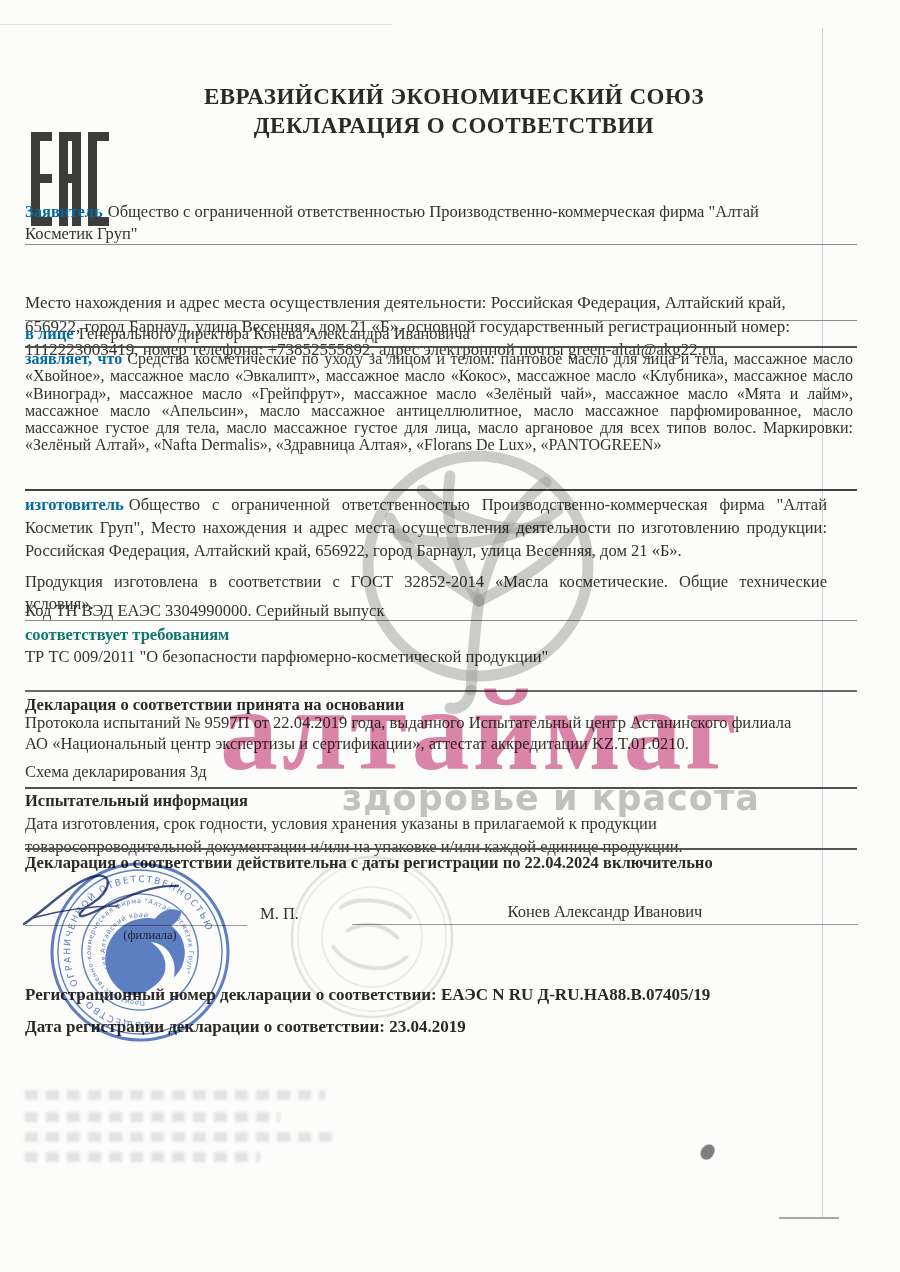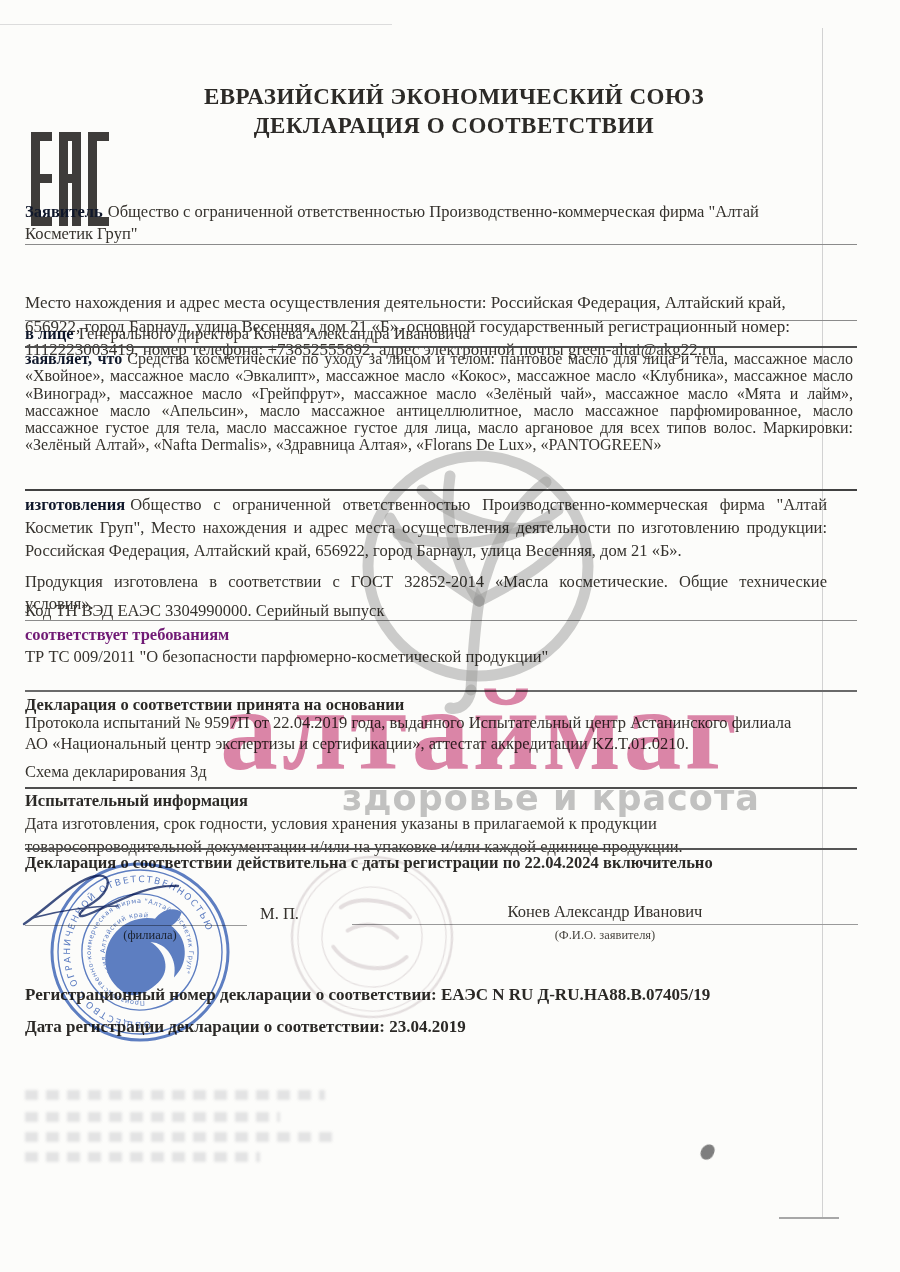--- a/index.html
+++ b/index.html
@@ -7,21 +7,21 @@
   .page { position:relative; width:900px; height:1272px; background:#fcfcfa; overflow:hidden;
           color:#33302c; }
 
   
   .title-wrap { position:absolute; top:82px; left:4px; width:100%; text-align:center; z-index:2; }
   .title-line { font-weight:bold; font-size:23px; line-height:29px; letter-spacing:.5px; color:#2c2a27; }
 
   
   .blk { position:absolute; left:25px; z-index:2; font-size:16.5px; line-height:22px; color:#35322d; }
   .blk.just { text-align:justify; }
-  .lead { font-weight:bold; color:#0f172a; margin-right:5px; }
+  .lead { font-weight:bold; color:#0369a1; margin-right:5px; }
   .hr { position:absolute; left:25px; width:832px; background:#8b8b8b; z-index:2; }
 
   
   .sig-line { position:absolute; height:1px; background:#9a9a9a; z-index:2; }
   .caption { position:absolute; font-size:12.5px; color:#4a4741; z-index:2; text-align:center; }
 
   
   .wm { position:absolute; z-index:3; mix-blend-mode:multiply; pointer-events:none; }
   .wm-brand { left:220px; top:672px; font-family:Liberation Serif, serif; font-weight:bold;
               font-size:116px; letter-spacing:3px; color:#be185d; opacity:.52; line-height:1; }
@@ -81,48 +81,47 @@
 
   <p class="blk" style="top:247px;width:768px;line-height:23.6px;font-size:17px;margin-top:44px;">Место нахождения и адрес места осуществления деятельности: Российская Федерация, Алтайский край, 656922, город Барнаул, улица Весенняя, дом 21 «Б», основной государственный регистрационный номер: 1112223003419, номер телефона: +73852555892, адрес электронной почты green-altai@akg22.ru</p>
   <div class="hr" style="top:320px;height:1px;"></div>
 
   <p class="blk" style="top:323px;width:800px;"><span class="lead">в лице</span><span>Генерального директора Конева Александра Ивановича</span></p>
   <div class="hr" style="top:346px;height:2px;background:#4e4e4e;"></div>
 
   <p class="blk just" style="top:350px;width:828px;line-height:17.3px;font-size:16px;"><span class="lead">заявляет, что</span><span>Средства косметические по уходу за лицом и телом: пантовое масло для лица и тела, массажное масло «Хвойное», массажное масло «Эвкалипт», массажное масло «Кокос», массажное масло «Клубника», массажное масло «Виноград», массажное масло «Грейпфрут», массажное масло «Зелёный чай», массажное масло «Мята и лайм», массажное масло «Апельсин», масло массажное антицеллюлитное, масло массажное парфюмированное, масло массажное густое для тела, масло массажное густое для лица, масло аргановое для всех типов волос. Маркировки: «Зелёный Алтай», «Nafta Dermalis», «Здравница Алтая», «Florans De Lux», «PANTOGREEN»</span></p>
   <div class="hr" style="top:489px;height:2px;background:#414141;"></div>
 
-  <p class="blk just" style="top:493px;width:802px;line-height:23.2px;"><span class="lead">изготовления</span><span>Общество с ограниченной ответственностью Производственно-коммерческая фирма "Алтай Косметик Груп", Место нахождения и адрес места осуществления деятельности по изготовлению продукции: Российская Федерация, Алтайский край, 656922, город Барнаул, улица Весенняя, дом 21 «Б».</span></p>
+  <p class="blk just" style="top:493px;width:802px;line-height:23.2px;"><span class="lead">изготовитель</span><span>Общество с ограниченной ответственностью Производственно-коммерческая фирма "Алтай Косметик Груп", Место нахождения и адрес места осуществления деятельности по изготовлению продукции: Российская Федерация, Алтайский край, 656922, город Барнаул, улица Весенняя, дом 21 «Б».</span></p>
 
   <p class="blk just" style="top:571px;width:802px;">Продукция изготовлена в соответствии с ГОСТ 32852-2014 «Масла косметические. Общие технические условия».</p>
 
   <p class="blk" style="top:600px;width:802px;">Код ТН ВЭД ЕАЭС 3304990000. Серийный выпуск</p>
   <div class="hr" style="top:620px;height:1px;"></div>
 
-  <p class="blk" style="top:624px;font-weight:bold;color:#701a75;">соответствует требованиям</p>
+  <p class="blk" style="top:624px;font-weight:bold;color:#0f766e;">соответствует требованиям</p>
   <p class="blk" style="top:646px;width:802px;">ТР ТС 009/2011 "О безопасности парфюмерно-косметической продукции"</p>
   <div class="hr" style="top:690px;height:1.5px;background:#6a6a6a;"></div>
 
   <p class="blk" style="top:694px;font-weight:bold;color:#2b2926;">Декларация о соответствии принята на основании</p>
   <p class="blk" style="top:712px;width:790px;line-height:21px;">Протокола испытаний № 9597П от 22.04.2019 года, выданного Испытательный центр Астанинского филиала АО «Национальный центр экспертизы и сертификации», аттестат аккредитации KZ.T.01.0210.</p>
   <p class="blk" style="top:761px;">Схема декларирования 3д</p>
   <div class="hr" style="top:787px;height:2px;background:#4e4e4e;"></div>
 
   <p class="blk" style="top:790px;font-weight:bold;color:#2b2926;">Испытательный информация</p>
   <p class="blk" style="top:813px;width:700px;line-height:22.5px;">Дата изготовления, срок годности, условия хранения указаны в прилагаемой к продукции товаросопроводительной документации и/или на упаковке и/или каждой единице продукции.</p>
   <div class="hr" style="top:848px;height:1.5px;background:#555555;"></div>
 
   <p class="blk" style="top:852px;width:830px;font-weight:bold;color:#2b2926;">Декларация о соответствии  действительна с даты регистрации по 22.04.2024 включительно</p>
 
   <div class="sig-line" style="left:25px;top:925px;width:222px;"></div>
   <div class="caption" style="left:95px;top:928px;width:110px;">(филиала)</div>
   <div class="blk" style="left:260px;top:903px;">М. П.</div>
   <div class="blk" style="left:352px;top:901px;width:506px;text-align:center;">Конев Александр Иванович</div>
   <div class="sig-line" style="left:352px;top:924px;width:506px;"></div>
-  <div class="caption" style="left:352px;top:928px;width:506px;">(Ф.И.О. заявителя)</div>
 
   <p class="blk" style="top:984px;width:830px;font-weight:bold;font-size:17px;color:#2b2926;"><span>Регистрационный номер декларации о соответствии:</span> <span>ЕАЭС N RU Д-RU.НА88.В.07405/19</span></p>
   <p class="blk" style="top:1016px;width:830px;font-weight:bold;font-size:17px;color:#2b2926;"><span>Дата регистрации декларации о соответствии:</span> <span>23.04.2019</span></p>
 
   <svg class="wm" style="left:352px;top:438px;" width="252" height="282" viewBox="0 0 252 282">
     <g fill="none" stroke="#9e9e9e" stroke-opacity=".5" stroke-width="11" stroke-linecap="round">
       <circle cx="126" cy="128" r="110"></circle>
       <path d="M119,252 C121,214 123,188 127,163"></path>
       <path d="M127,163 C92,140 58,120 38,80"></path>
       <path d="M127,163 C100,120 92,78 98,38"></path>

